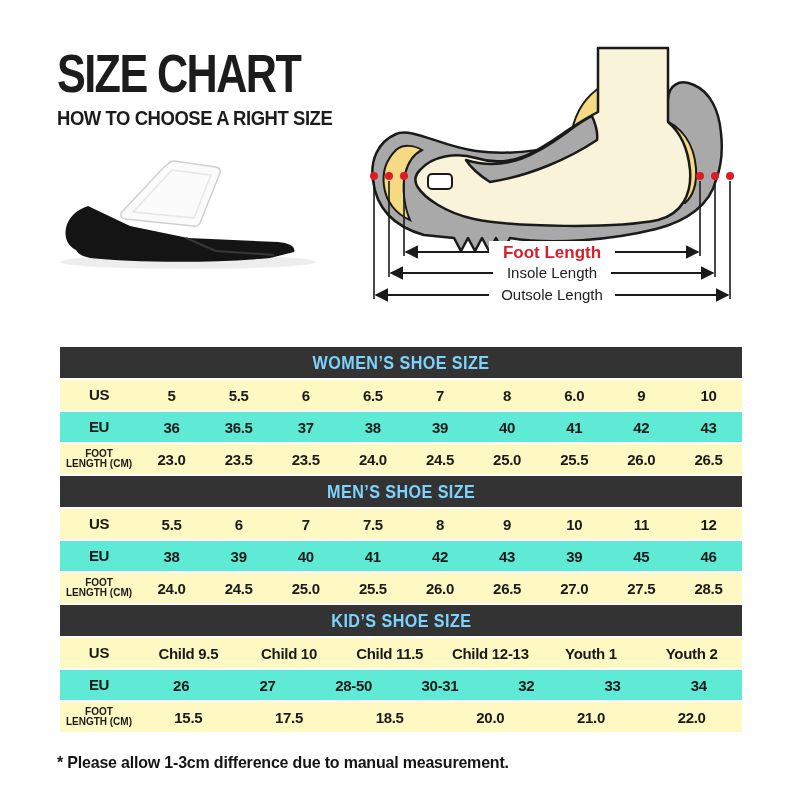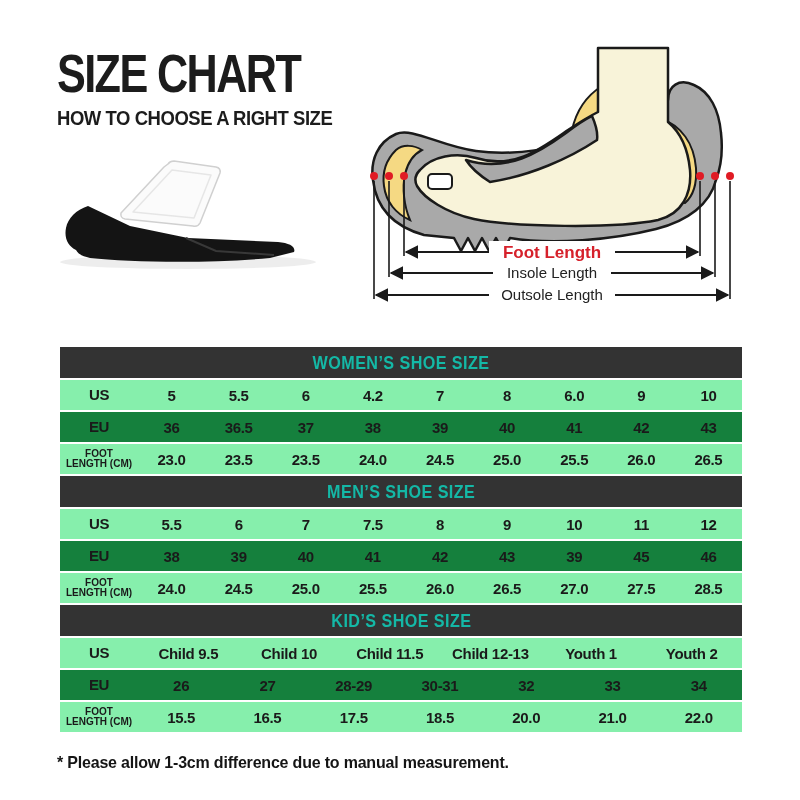--- a/index.html
+++ b/index.html
@@ -15,25 +15,25 @@
 
   
   .sandal-art{position:absolute;left:38px;top:150px;}
   .foot-art{position:absolute;left:362px;top:30px;}
   svg text{font-family:"Liberation Sans",sans-serif;}
   .dim-label{font-size:15px;fill:#222;}
   .dim-label-red{font-size:17px;font-weight:bold;fill:#d6212b;}
 
   
   .tables{position:absolute;left:60px;top:347px;width:682px;}
-  .band{height:31px;background:#333;color:#14b8a6;display:flex;align-items:center;justify-content:center;margin-bottom:2px;}
+  .band{height:31px;background:#333;color:#7dd3fc;display:flex;align-items:center;justify-content:center;margin-bottom:2px;}
   .band span{font-weight:800;font-size:19px;letter-spacing:.5px;transform:scaleX(.85);white-space:nowrap;}
   .trow{display:flex;height:30px;margin-bottom:2px;}
-  .trow.light{background:#86efac;}
-  .trow.shade{background:#15803d;}
+  .trow.light{background:#fef9c3;justify-content:flex-end;}
+  .trow.shade{background:#5eead4;}
   .cell{flex:1;display:flex;align-items:center;justify-content:center;
         font-weight:800;font-size:15px;letter-spacing:-.3px;color:#1a1a1a;text-align:center;}
   .cell.label{flex:0 0 78px;flex-direction:column;line-height:1.1;}
   .cell.label.two-line{line-height:1.05;}
   .cell.label.two-line span{font-size:10px;letter-spacing:0;}
 
   .footnote{position:absolute;left:57px;top:736px;font-size:17px;font-weight:800;letter-spacing:-.2px;
             transform:scaleX(.94);transform-origin:left top;white-space:nowrap;color:#151515;}
 </style>
 </head>
@@ -119,21 +119,21 @@
         <div class="band">
           <span>WOMEN’S SHOE SIZE</span>
         </div>
         <div class="trow light">
           <div class="cell label">
             <span>US</span>
           </div>
           <div class="cell">5</div>
           <div class="cell">5.5</div>
           <div class="cell">6</div>
-          <div class="cell">4.2</div>
+          <div class="cell">6.5</div>
           <div class="cell">7</div>
           <div class="cell">8</div>
           <div class="cell">6.0</div>
           <div class="cell">9</div>
           <div class="cell">10</div>
         </div>
         <div class="trow shade">
           <div class="cell label">
             <span>EU</span>
           </div>
@@ -225,33 +225,32 @@
           <div class="cell">Child 12-13</div>
           <div class="cell">Youth 1</div>
           <div class="cell">Youth 2</div>
         </div>
         <div class="trow shade">
           <div class="cell label">
             <span>EU</span>
           </div>
           <div class="cell">26</div>
           <div class="cell">27</div>
-          <div class="cell">28-29</div>
+          <div class="cell">28-50</div>
           <div class="cell">30-31</div>
           <div class="cell">32</div>
           <div class="cell">33</div>
           <div class="cell">34</div>
         </div>
         <div class="trow light">
           <div class="cell label two-line">
             <span>FOOT</span>
             <span>LENGTH (CM)</span>
           </div>
           <div class="cell">15.5</div>
-          <div class="cell">16.5</div>
           <div class="cell">17.5</div>
           <div class="cell">18.5</div>
           <div class="cell">20.0</div>
           <div class="cell">21.0</div>
           <div class="cell">22.0</div>
         </div>
       </div>
     </div>
 
   <p class="footnote">* Please allow 1-3cm difference due to manual measurement.</p>

